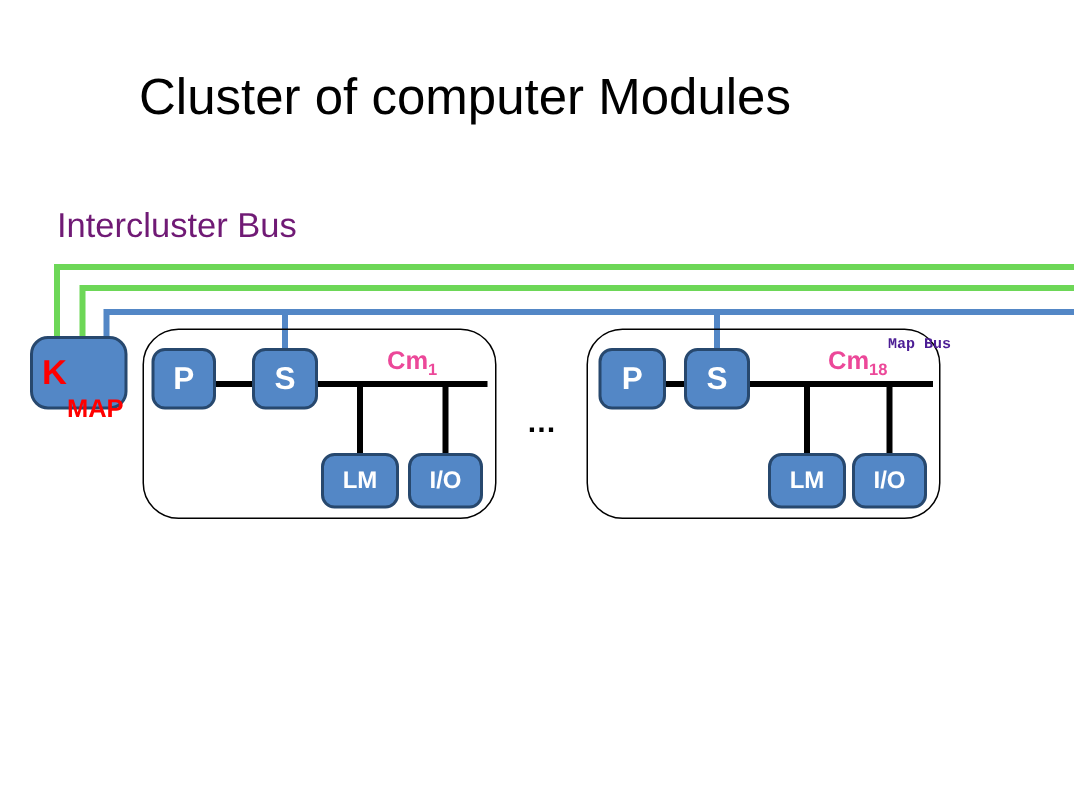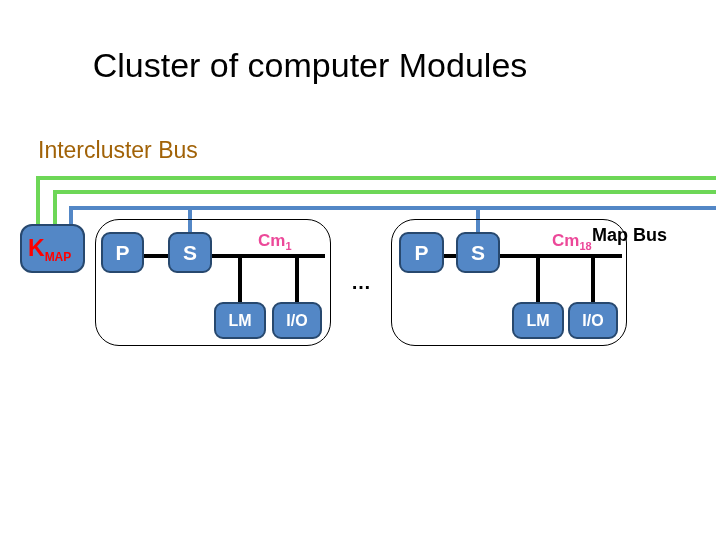--- a/index.html
+++ b/index.html
@@ -29,21 +29,21 @@
     font-weight: normal;
     color: #000000;
     letter-spacing: 0px;
     white-space: nowrap;
   }
   .bus-title {
     position: absolute;
     left: 38px;
     top: 137px;
     font-size: 23px;
-    color: #a16207;
+    color: #701a75;
     white-space: nowrap;
   }
 
   
   #wires {
     position: absolute;
     left: 0;
     top: 0;
     width: 720px;
     height: 540px;
@@ -72,24 +72,24 @@
   .mbox .lbl {
     font-size: 21px;
     letter-spacing: 0px;
   }
   .mbox.kmap .lbl {
     font-size: 23px;
     color: #FF0000;
     font-weight: bold;
   }
   .mbox.kmap .lbl .sub {
-    font-size: 12px;
+    font-size: 17px;
     vertical-align: baseline;
     position: relative;
-    top: 5px;
+    top: 22px;
     letter-spacing: 0px;
   }
   .mbox.small .lbl {
     font-size: 16px;
   }
 
   
   .cluster {
     position: absolute;
     border: 1.5px solid #000000;
@@ -107,25 +107,26 @@
     white-space: nowrap;
     line-height: 1;
   }
   .cm-label .sub {
     font-size: 11px;
     position: relative;
     top: 4px;
   }
   .mapbus-label {
     position: absolute;
-    font-size: 18px;
-    font-weight: bold;
-    color: #000000;
-    white-space: nowrap;
-    line-height: 1;
+    font-size: 10px;
+    font-weight: bold;
+    color: #4c1d95;
+    white-space: nowrap;
+    line-height: 1;
+    font-family: Liberation Mono, monospace;
   }
 
   
   .ellipsis {
     position: absolute;
     font-size: 20px;
     font-weight: bold;
     color: #000000;
     line-height: 1;
     letter-spacing: 1px;

